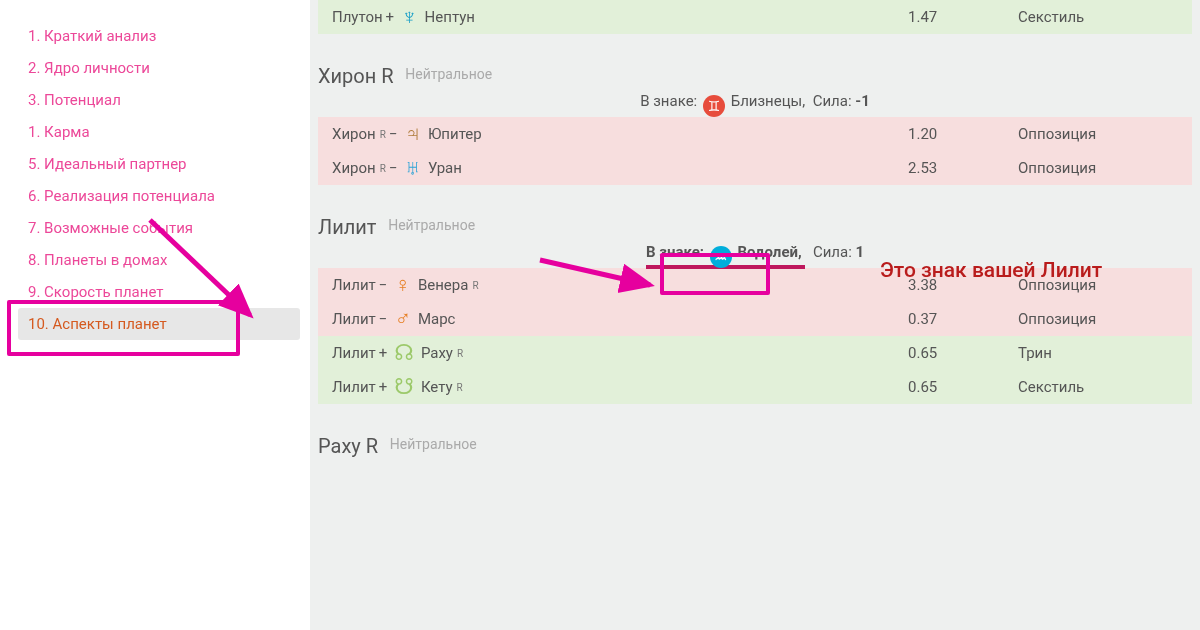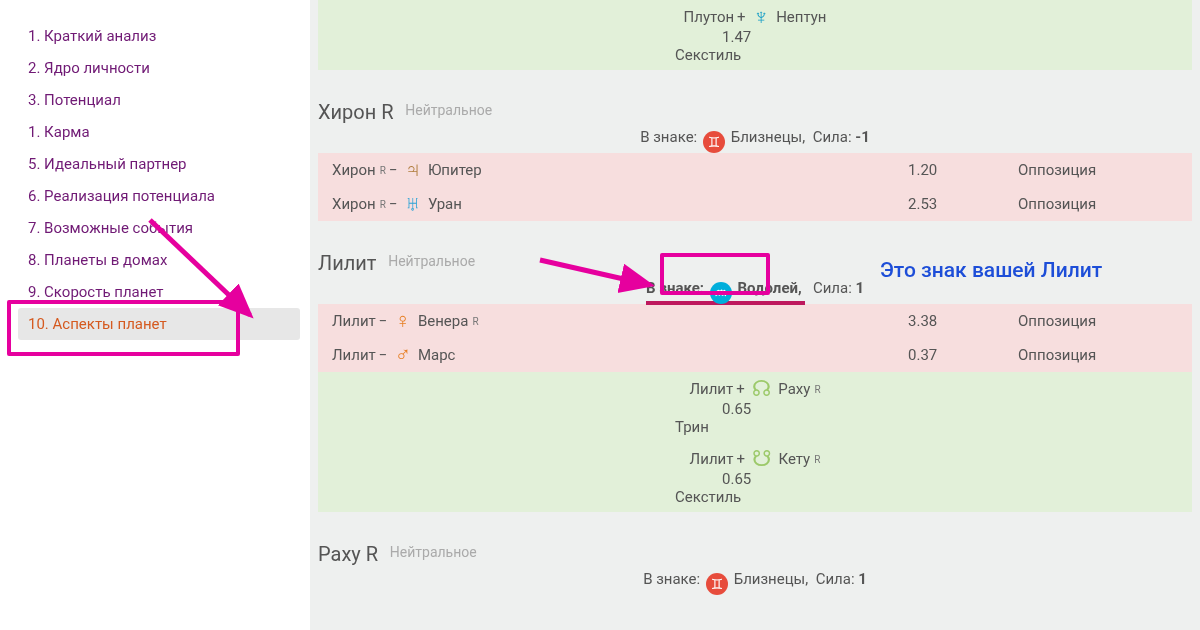--- a/index.html
+++ b/index.html
@@ -18,21 +18,21 @@
   }
   .sidebar {
     width: 310px;
     padding: 20px 10px 10px 18px;
     background: #fff;
     flex-shrink: 0;
   }
   .nav-item {
     display: block;
     padding: 7px 10px;
-    color: #701a75;
+    color: #ec4899;
     text-decoration: none;
     font-size: 15px;
     border-radius: 3px;
     cursor: pointer;
   }
   .nav-item.active {
     background: #e7e7e7;
     color: #d55a20;
   }
   .highlight-box {
@@ -52,21 +52,21 @@
     margin: 0 auto 14px auto;
     width: 100%;
   }
   .aspect-row {
     display: flex;
     align-items: center;
     padding: 6px 14px;
     font-size: 15px;
     color: #555;
   }
-  .aspect-row.pos { background: #e2f0d9; flex-direction: column; }
+  .aspect-row.pos { background: #e2f0d9; }
   .aspect-row.neg { background: #f7dede; }
   .aspect-left {
     flex: 1;
     display: flex;
     align-items: center;
     gap: 3px;
   }
   .aspect-orb {
     width: 110px;
     color: #555;
@@ -117,21 +117,21 @@
     border-radius: 50%;
     color: #fff;
     font-size: 14px;
     vertical-align: -5px;
     margin: 0 2px;
   }
   .zodiac-gemini { background: #e74c3c; }
   .zodiac-aquarius { background: #00aedb; }
   .annotation-text {
     position: absolute;
-    color: #1d4ed8;
+    color: #b91c1c;
     font-size: 21px;
     font-weight: 500;
   }
   .underline-pink {
     border-bottom: 4px solid #be185d;
     font-weight: bold;
   }
   svg.arrow { position: absolute; pointer-events: none; }
 </style>
 </head>
@@ -260,27 +260,20 @@
         </div>
         <div class="aspect-orb">0.65</div>
         <div class="aspect-name">Секстиль</div>
       </div>
     </div>
 
     <div class="section-header">
       <span class="section-title">Раху R</span>
       <span class="section-note">Нейтральное</span>
     </div>
-    <div class="section-sub">
-      <span>В знаке:</span>
-      <span class="zodiac-icon zodiac-gemini">♊︎</span>
-      <span>Близнецы</span><span>,</span>&nbsp;
-      <span>Сила:</span>
-      <b>1</b>
-    </div>
 
   </div>
 
   <div class="highlight-box" style="left:7px; top:300px; width:233px; height:56px;"></div>
 
   <div class="highlight-box" style="left:660px; top:253px; width:110px; height:42px;"></div>
 
   <div class="annotation-text" style="left:880px; top:258px;">Это знак вашей Лилит</div>
 
   <svg class="arrow" style="left:140px; top:210px;" width="130" height="130">

